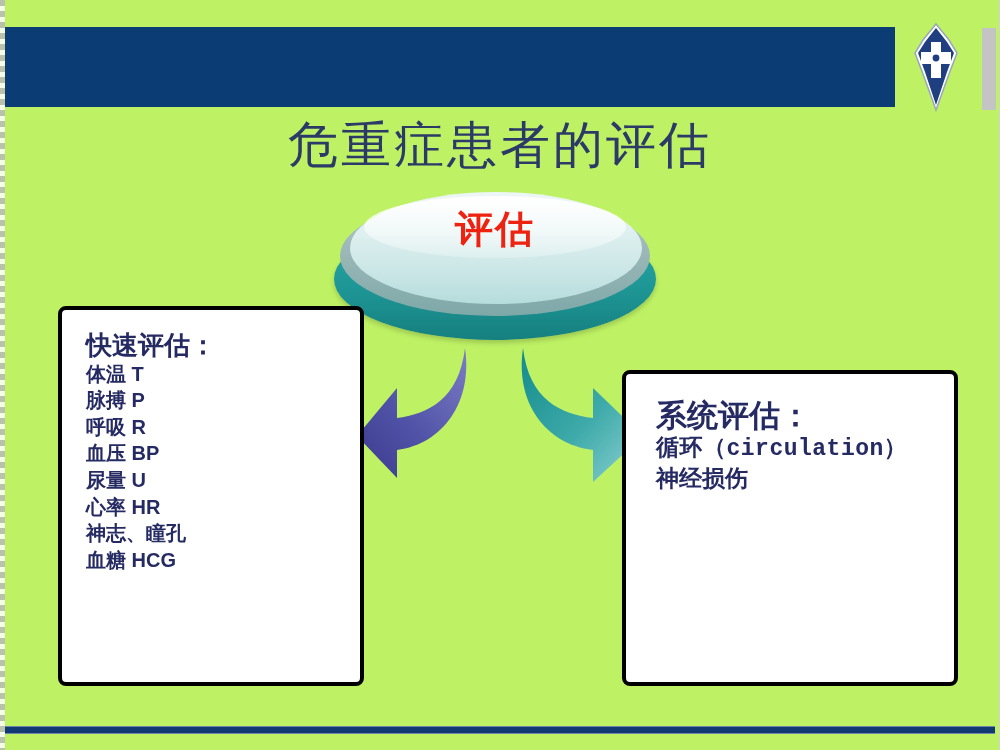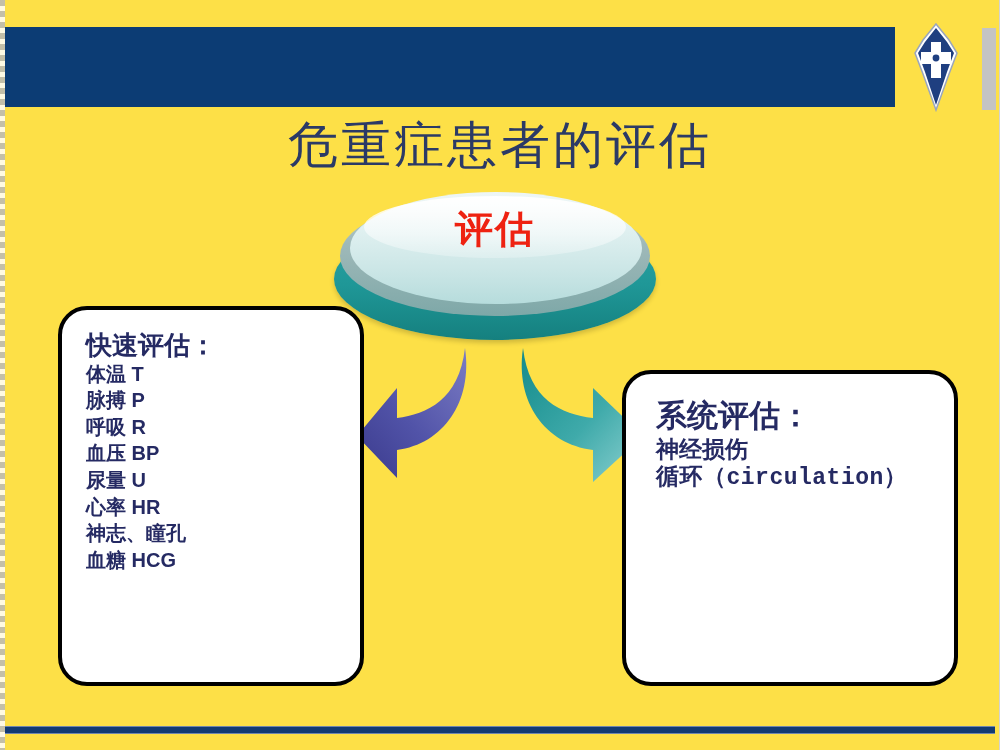--- a/index.html
+++ b/index.html
@@ -7,21 +7,21 @@
     padding: 0;
     background: #ffffff;
   }
   body {
     font-family: "Liberation Sans", sans-serif;
   }
   .slide {
     position: relative;
     width: 1000px;
     height: 750px;
-    background: #fde047;
+    background: #bef264;
     overflow: hidden;
   }
 
   
   .edge-left {
     position: absolute;
     left: 0; top: 0;
     width: 5px; height: 750px;
     background: repeating-linear-gradient(
       to bottom,
@@ -120,21 +120,21 @@
     position: absolute;
     left: 355px; top: 340px;
     width: 290px; height: 175px;
   }
 
   
   .box {
     position: absolute;
     background: #ffffff;
     border: 4px solid #000000;
-    border-radius: 29px;
+    border-radius: 8px;
     box-sizing: border-box;
   }
   .box-left {
     left: 58px; top: 306px;
     width: 306px; height: 380px;
   }
   .box-right {
     left: 622px; top: 370px;
     width: 336px; height: 316px;
   }
@@ -227,19 +227,19 @@
       <div class="box-line">尿量 U</div>
       <div class="box-line">心率 HR</div>
       <div class="box-line">神志、瞳孔</div>
       <div class="box-line">血糖 HCG</div>
     </div>
   </div>
 
   <div class="box box-right">
     <div class="box-inner">
       <div class="box-head">系统评估：</div>
+      <div class="box-line mono">循环（circulation）</div>
       <div class="box-line">神经损伤</div>
-      <div class="box-line mono">循环（circulation）</div>
     </div>
   </div>
 
   <div class="footer-rule"></div>
 </div>
 
 </body></html>

